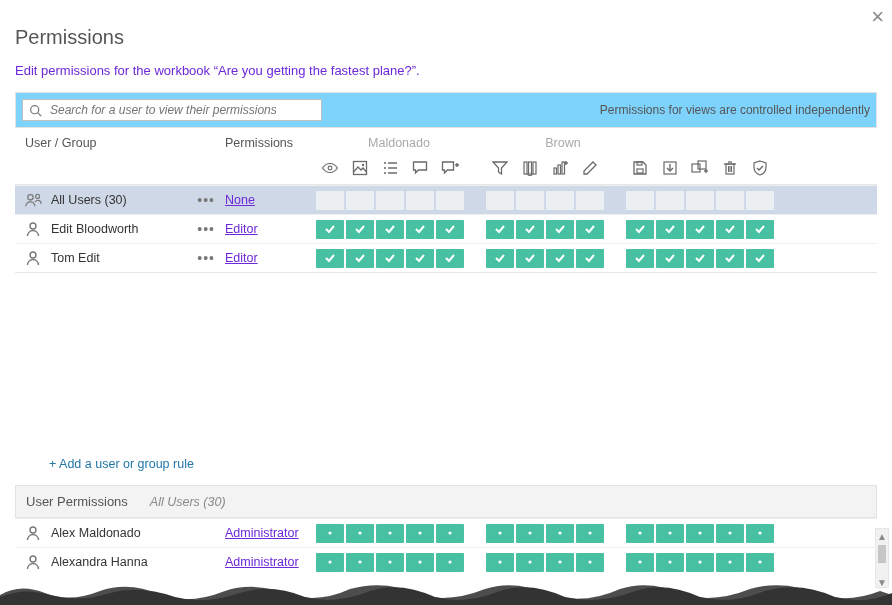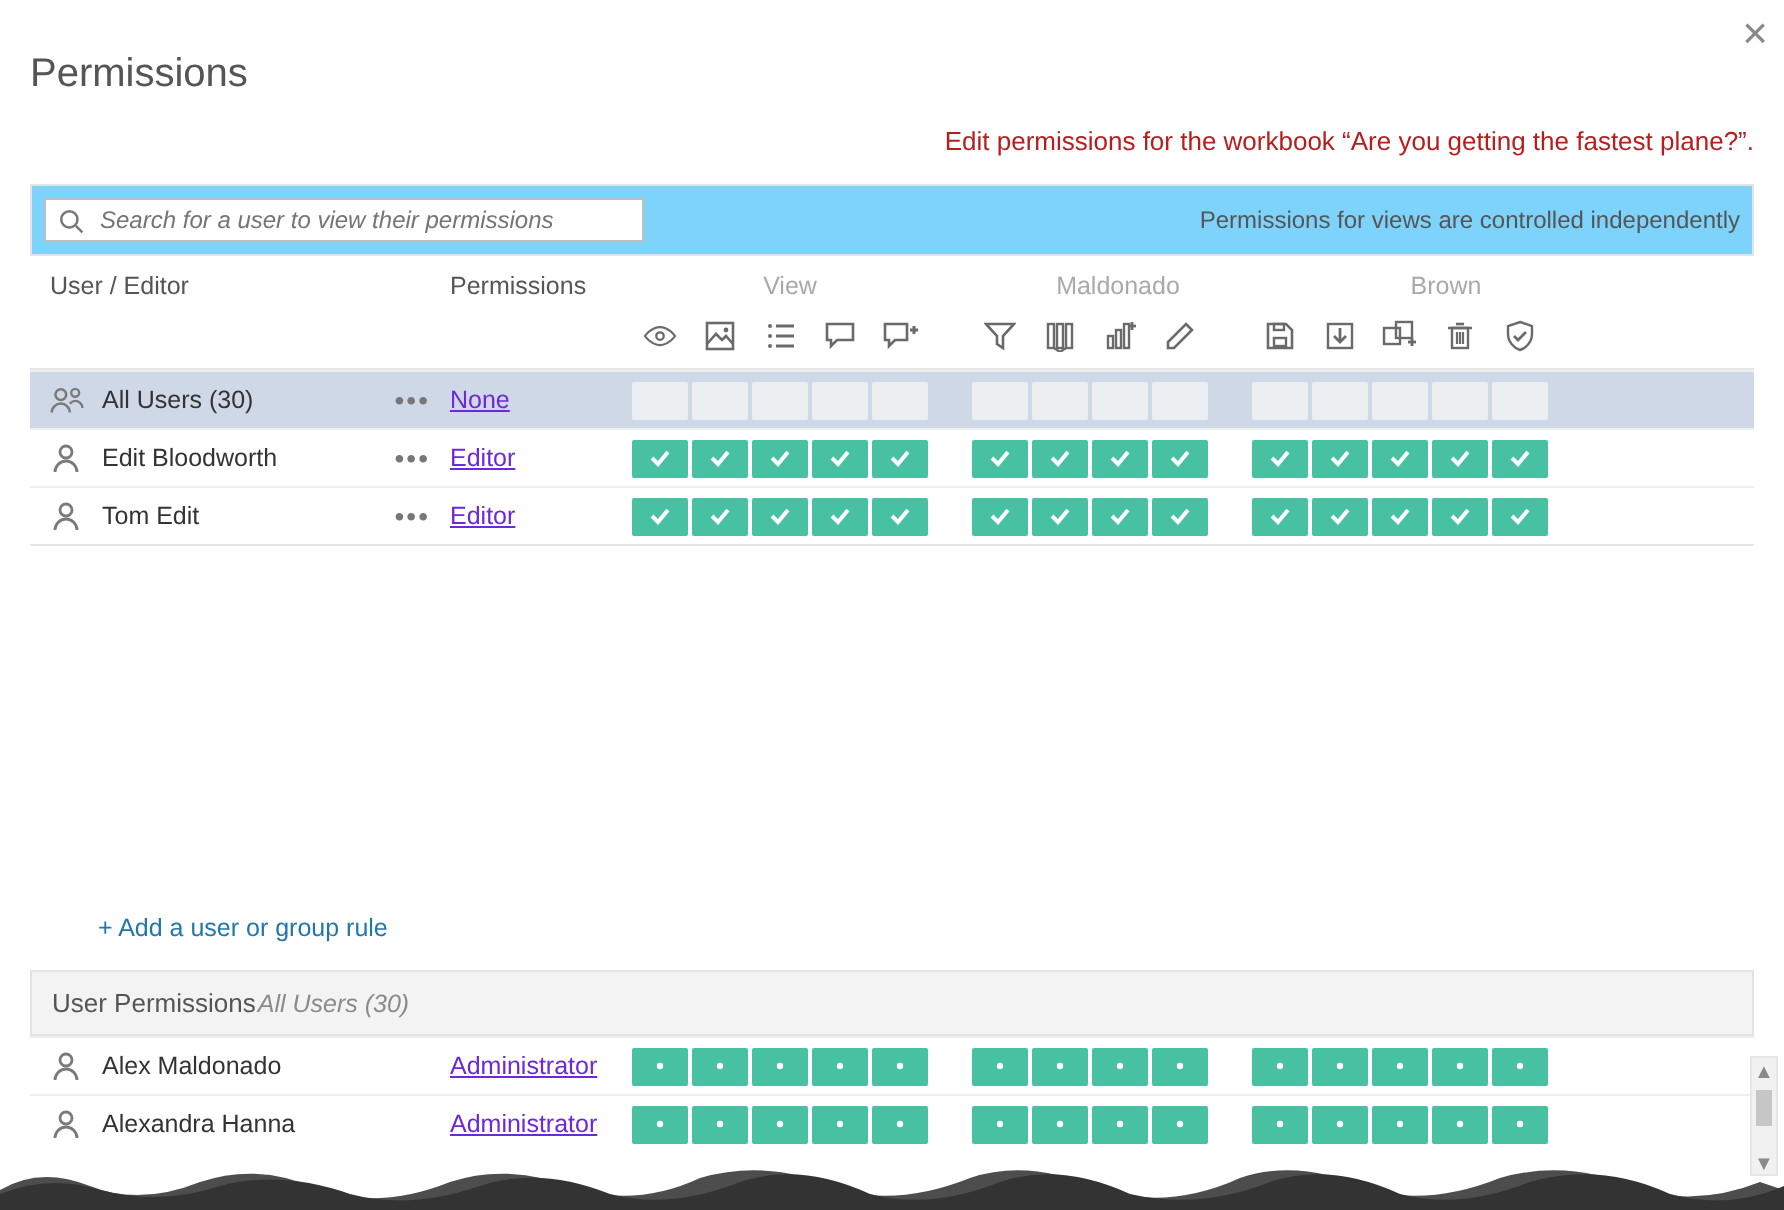--- a/index.html
+++ b/index.html
@@ -1,20 +1,20 @@
 <!DOCTYPE html>
 <html><head>
 <meta charset="utf-8">
 <style>
   * { box-sizing: border-box; }
   html,body { margin:0; padding:0; font-family: "Segoe UI", Arial, sans-serif; color:#333; background:#fff; }
   .dialog { width:892px; height:605px; position:relative; padding:18px 15px 0 15px; overflow:hidden;}
   .close-x { position:absolute; top:4px; right:8px; font-size:22px; color:#888; cursor:pointer; }
   h1.title { font-size:20px; font-weight:400; margin:8px 0 14px 0; color:#555;}
-  .subtitle { font-size:13px; color:#b91c1c; margin-bottom:14px;text-align:right;}
+  .subtitle { font-size:13px; color:#6d28d9; margin-bottom:14px;}
   .toolbar { background:#7dd3fc; border:1px solid #e3e3e3; padding:6px; display:flex; align-items:center; justify-content:space-between;}
   .search-wrap { border:1px solid #bfbfbf; background:#fff; display:flex; align-items:center; width:300px; height:22px; padding:0 6px;}
   .search-ico { width:13px; height:13px; margin-right:6px; color:#777;}
   .search-inp { border:none; outline:none; flex:1; font-size:12px; font-style:italic; color:#999; background:transparent;}
   .notice { font-size:12px; color:#555;}
   .headers { display:flex; border-bottom:1px solid #e6e6e6; padding:8px 0 4px 0;}
   .col-left { width:210px; flex:0 0 210px; padding-left:10px; font-size:12.5px; color:#555;}
   .col-perm-label { width:90px; flex:0 0 90px; font-size:12.5px; color:#555;}
   .col-groups { flex:1; display:flex; flex-direction:column;}
   .group-titles { display:flex; font-size:12.5px; color:#a9a9a9; text-align:center;}
@@ -32,21 +32,21 @@
   .ug-cell { width:210px; flex:0 0 210px; display:flex; align-items:center; padding-left:10px; position:relative;}
   .ug-ico { width:16px; height:16px; margin-right:10px; color:#7a7a7a;}
   .ug-menu { position:absolute; right:10px; color:#777; letter-spacing:1px; cursor:pointer; font-size:14px;}
   .perm-label { width:90px; flex:0 0 90px; color:#6d28d9;text-decoration:underline;}
   .pboxes { flex:1; display:flex;}
   .box { width:28px; height:19px; margin:0 1px; display:flex; align-items:center; justify-content:center; border-radius:1px;}
   .box.empty { background:#eceff1;}
   .box.green { background:#47c1a2; color:#fff;}
   .boxgap { width:20px;}
   .add-rule { font-size:12.5px; color:#2277aa; padding:14px 0 14px 34px; cursor:pointer;}
-  .sub-header { background:#f3f3f3; border:1px solid #e3e3e3; padding:8px 10px; display:flex; align-items:center; gap:1px;}
+  .sub-header { background:#f3f3f3; border:1px solid #e3e3e3; padding:8px 10px; display:flex; align-items:center; gap:22px;}
   .sub-header .t1 { font-size:13px; color:#555;}
   .sub-header .t2 { font-size:12.5px; color:#8a8a8a; font-style:italic;}
   .user-rows .row { border-top:1px solid #eee;}
   .scrollbar { position:absolute; right:3px; width:14px; top:528px; height:60px;}
   .sb-track { width:14px; height:60px; background:#f1f1f1; border:1px solid #e6e6e6;}
   .sb-chevron { display:flex; align-items:center; justify-content:center; height:14px; color:#8a8a8a; font-size:10px; cursor:pointer;}
   .sb-thumb { background:#c6c6c6; height:18px; margin:2px;}
   svg { display:block;}
   .torn-edge { position:absolute; left:0; right:0; bottom:0; height:28px; }
 </style>
@@ -65,25 +65,24 @@
       <svg class="search-ico" viewBox="0 0 16 16">
           <circle cx="7" cy="7" r="5" fill="none" stroke="currentColor" stroke-width="1.5"></circle>
           <line x1="11" y1="11" x2="15" y2="15" stroke="currentColor" stroke-width="1.5"></line>
         </svg>
       <input class="search-inp" placeholder="Search for a user to view their permissions" style="">
     </div>
     <div class="notice">Permissions for views are controlled independently</div>
   </div>
 
   <div class="headers">
-    <div class="col-left">User / Editor</div>
+    <div class="col-left">User / Group</div>
     <div class="col-perm-label">Permissions</div>
     <div class="col-groups">
       <div class="group-titles">
-        <div class="gview">View</div>
         <div class="gap"></div>
         <div class="gint">Maldonado</div>
         <div class="gap"></div>
         <div class="gedit">Brown</div>
       </div>
       <div class="icons-row">
 
         <div class="pcell">
             <svg width="18" height="16" viewBox="0 0 24 16">
               <path d="M12 2C6 2 2 8 2 8s4 6 10 6 10-6 10-6-4-6-10-6z" fill="none" stroke="currentColor" stroke-width="1.5"></path>

